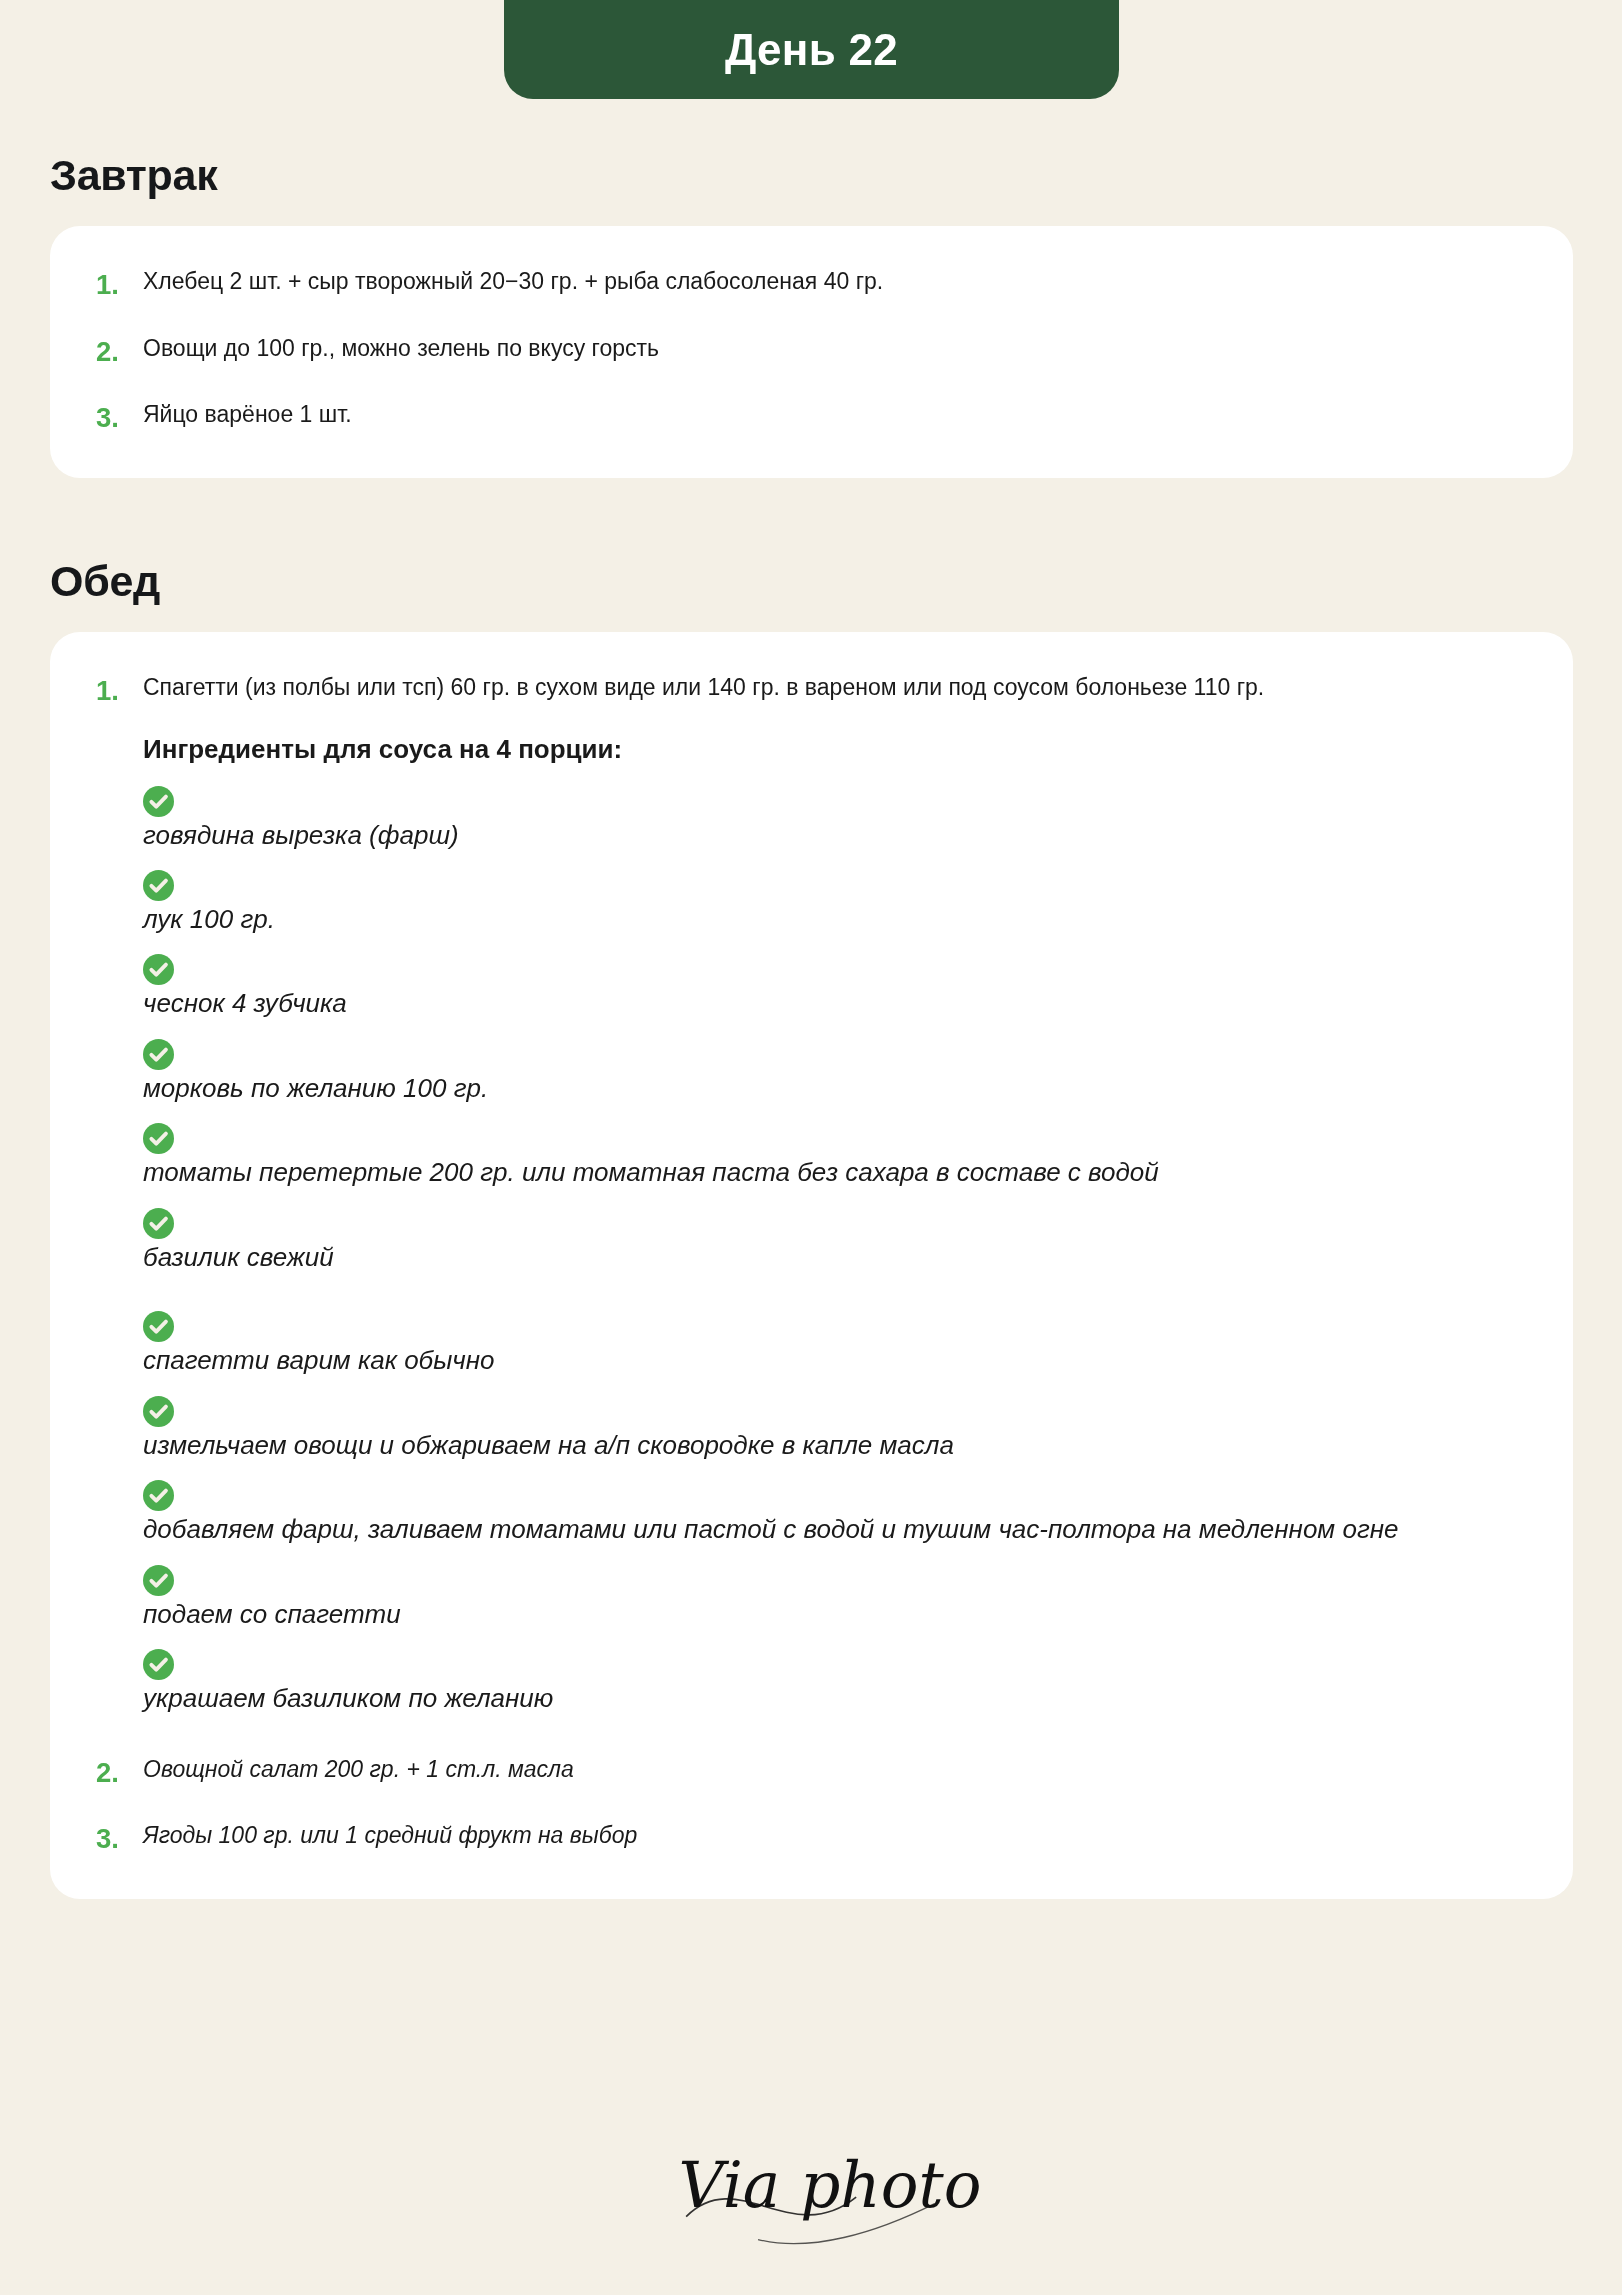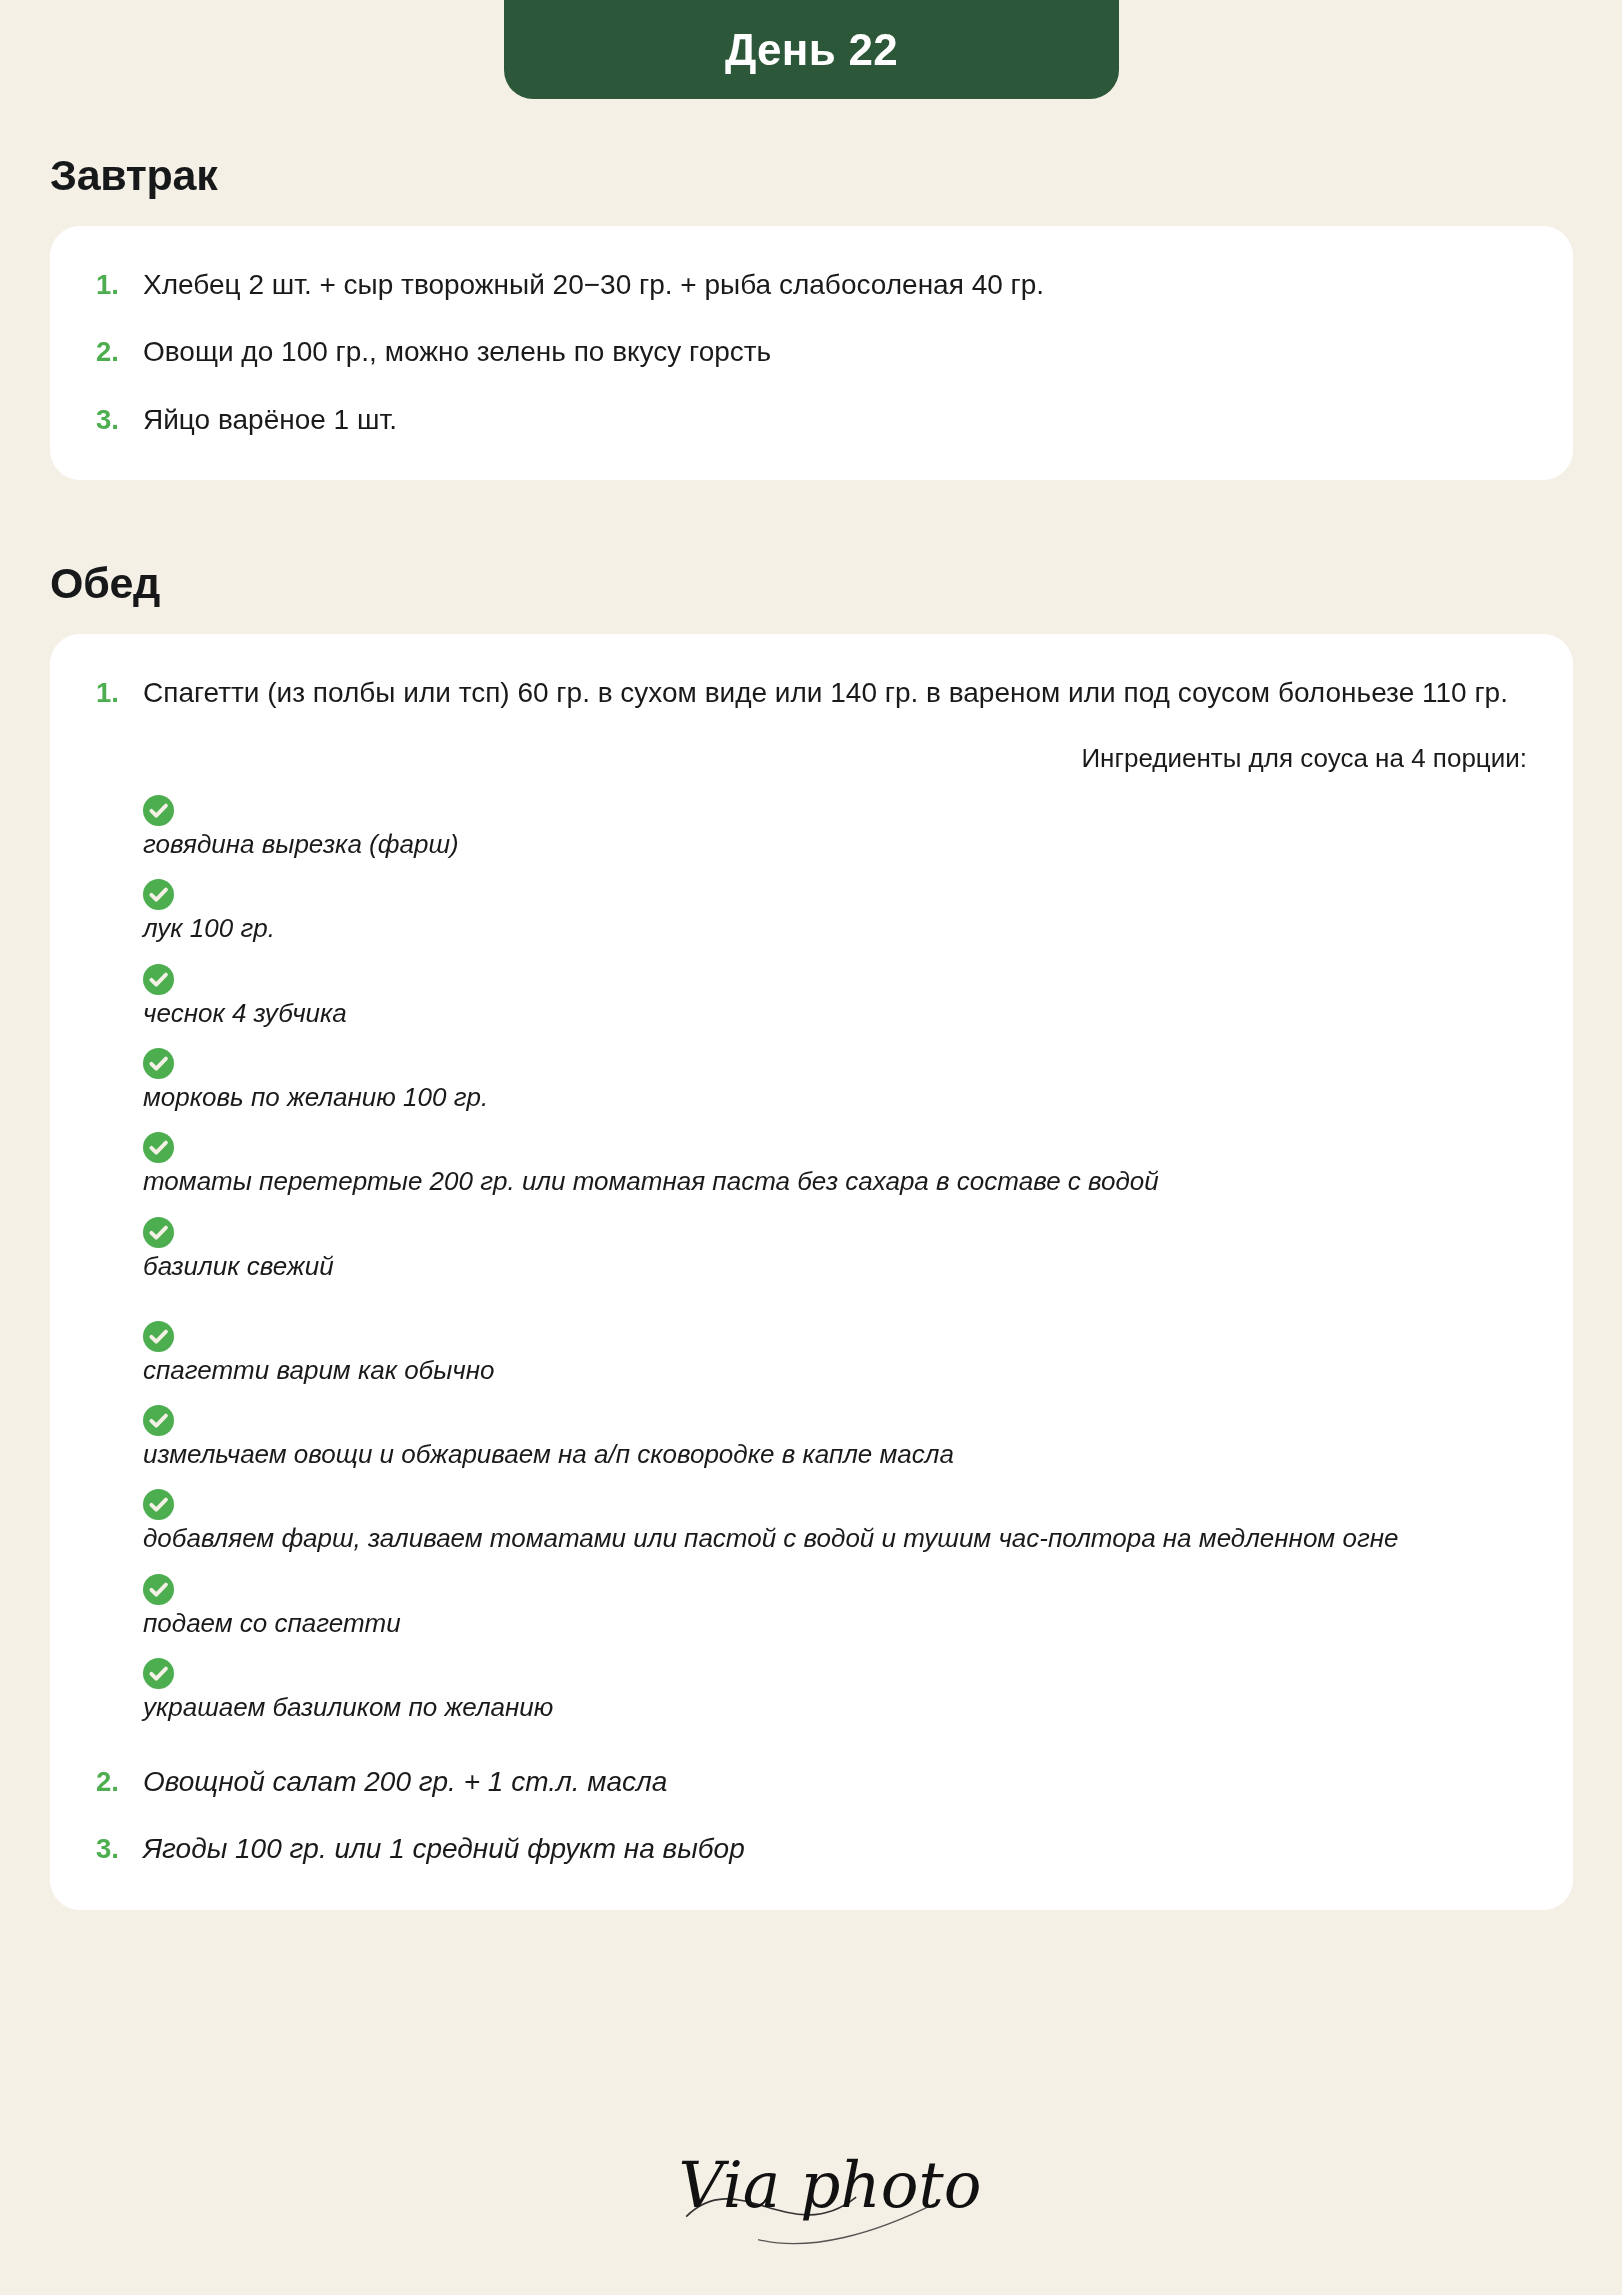--- a/index.html
+++ b/index.html
@@ -75,41 +75,40 @@
     font-weight: 700;
     font-size: 27.5px;
     line-height: 1.42;
     min-width: 47px;
     flex: 0 0 47px;
   }
   .num-body {
     flex: 1;
   }
   .num-text {
-    font-size: 28px;
+    font-size: 23px;
     line-height: 1.42;
     color: #1A1A1A;
   }
 
   
   .card.lunch .num-text,
   .card.lunch .sub-title,
   .card.lunch .check-text { }
 
   .card.lunch .num-text { font-style: normal; }
   .card.lunch .num-item.italic .num-text { font-style: italic; }
 
   
   .sub-block { margin-top: 30px; }
   .sub-title {
     font-size: 26px;
-    font-weight: 400;
+    font-weight: 700;
     color: #1A1A1A;
     margin-bottom: 15.7px;
-    text-align: right;
   }
 
   ul.check-list { list-style: none; }
   li.check-item {
     display: flex;
     align-items: flex-start;
     margin-bottom: 10.5px;
     flex-direction: column;
   }
   li.check-item:last-child { margin-bottom: 0; }

